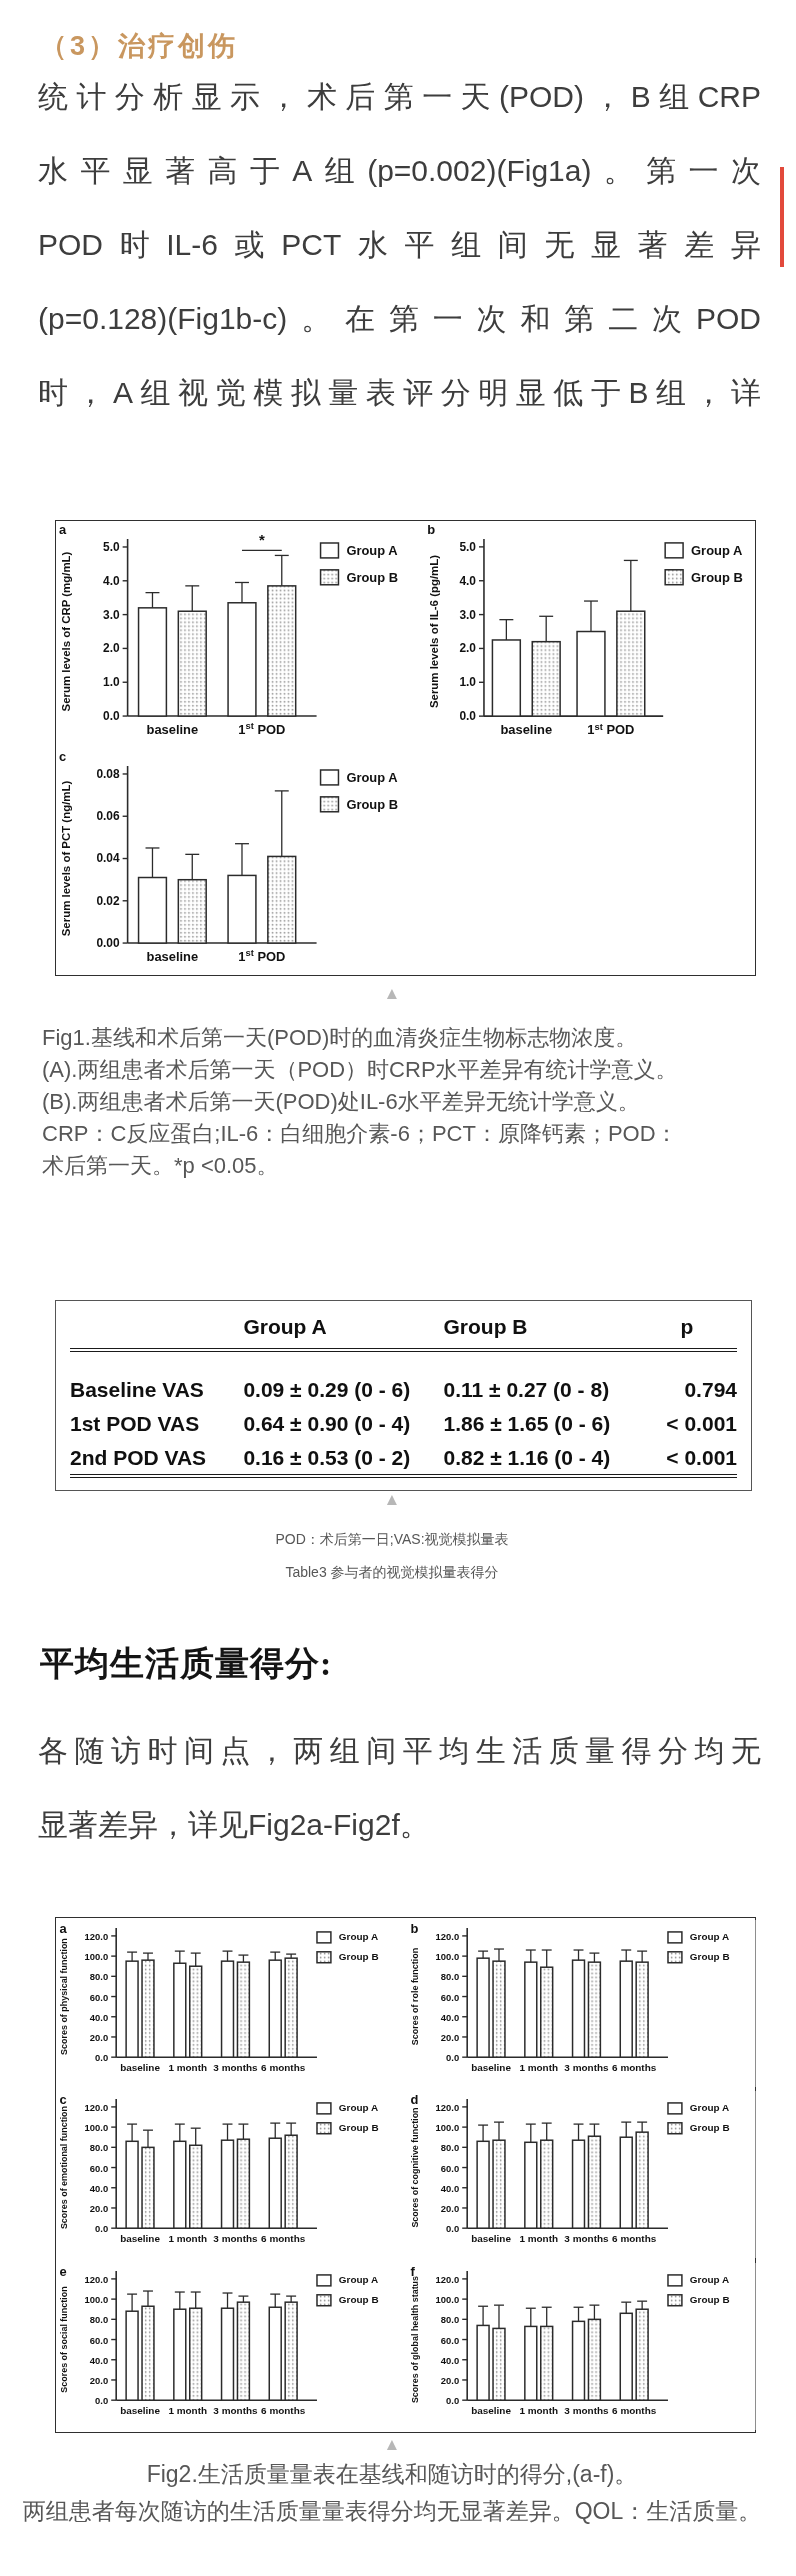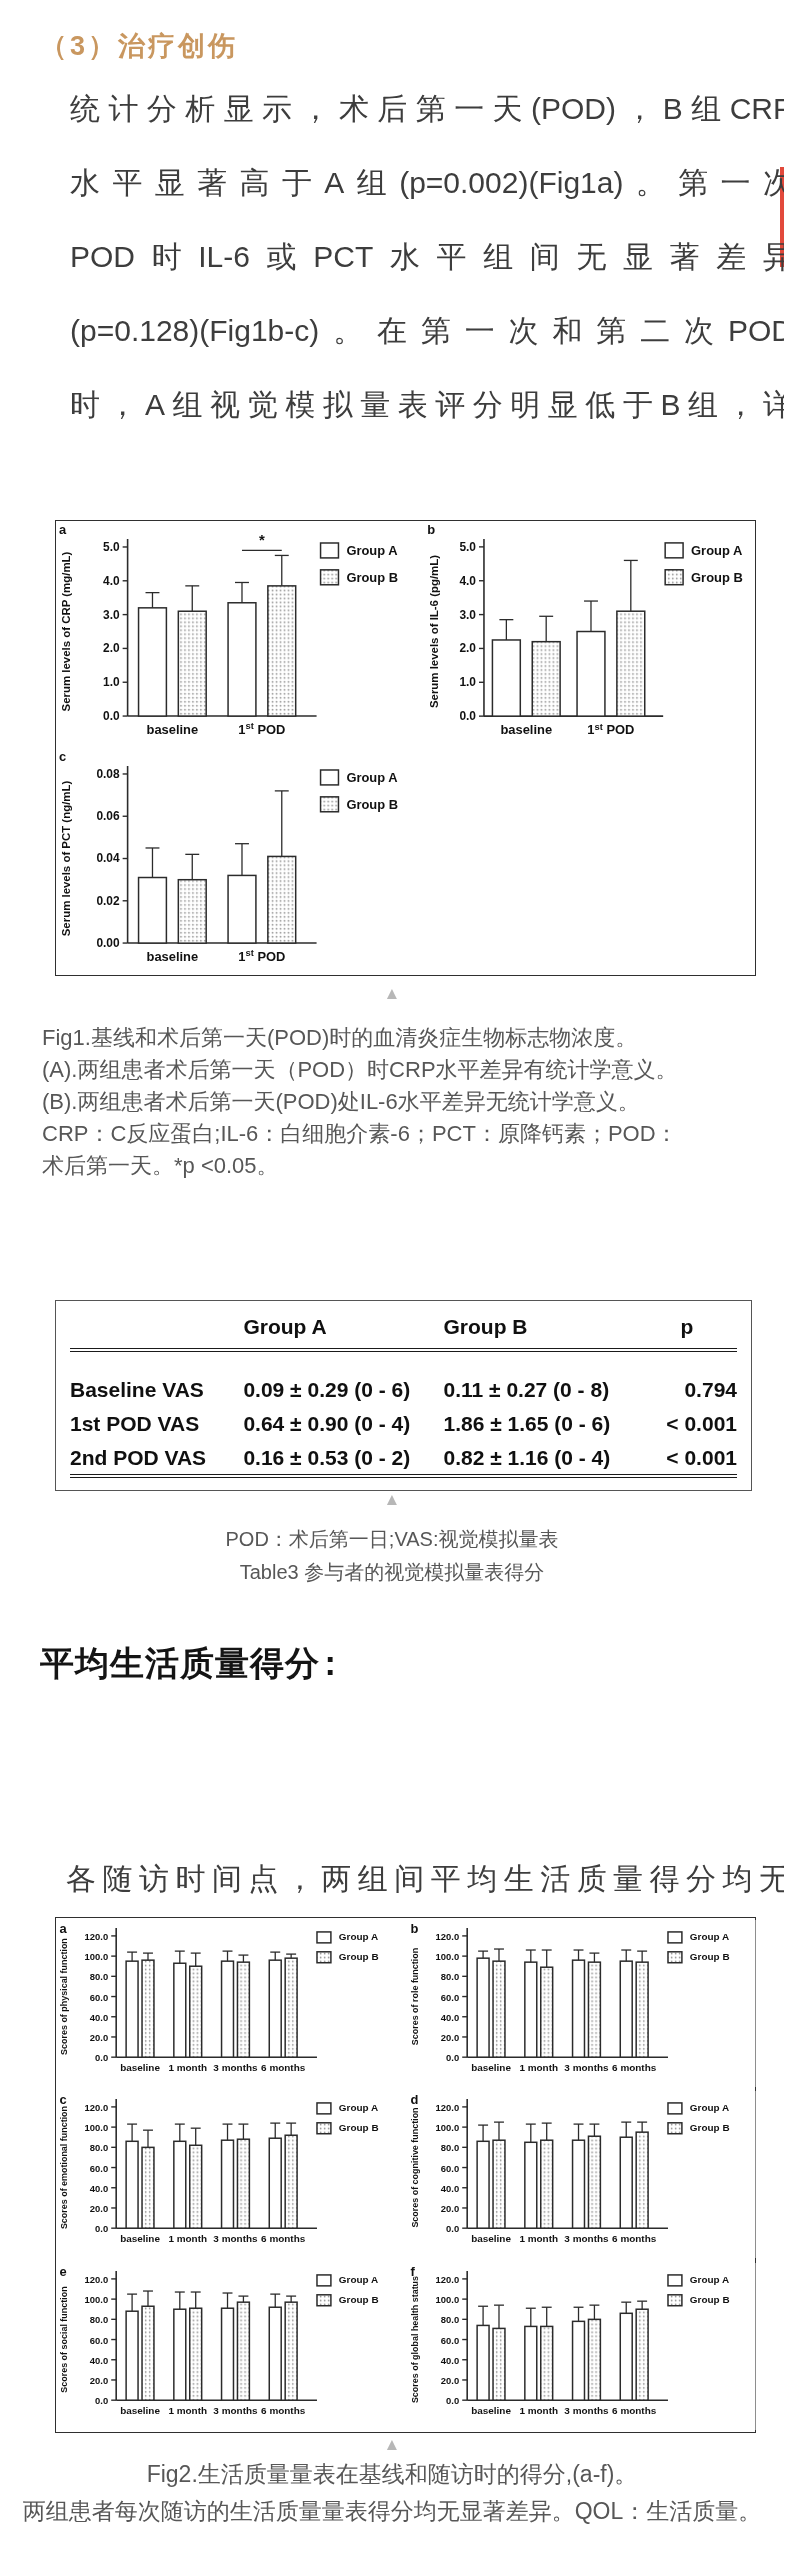--- a/index.html
+++ b/index.html
@@ -2,48 +2,48 @@
 <html><head>
 <meta charset="utf-8">
 <style>
   html,body{margin:0;padding:0;background:#fff;}
   .page{position:relative;width:784px;height:2576px;background:#fff;overflow:hidden;
         font-family:"Liberation Sans","DejaVu Sans",sans-serif;color:#3d3d3d;}
   .scroll-thumb{position:absolute;right:0;top:167px;width:4px;height:100px;background:#e2493b;}
   .sec-heading{position:absolute;left:40px;top:28px;margin:0;font-size:27px;font-weight:bold;
         color:#c9975f;letter-spacing:3px;}
   .para{position:absolute;left:38px;width:723px;font-size:30px;color:#3d3d3d;}
-  #para1{top:72px;margin-left:32px;}
-  #para2{top:1842px;margin-left:28px;}
+  #para1{top:60px;}
+  #para2{top:1714px;}
   .para .pline{height:74px;line-height:74px;overflow:hidden;}
   .para .pline.just{text-align:justify;text-align-last:justify;}
   .fig{position:absolute;left:55px;width:699px;background:#fff;border:1px solid #2f2f2f;}
   #fig1{top:520px;height:454px;}
   #fig2{top:1917px;height:514px;}
   .panel{position:absolute;}
   .panel svg{display:block;}
   .tri{position:absolute;left:0;width:100%;text-align:center;color:#b7b7b7;font-size:17px;line-height:20px;}
   #tri1{top:984px;} #tri2{top:1490px;} #tri3{top:2435px;}
   .capl{position:absolute;left:42px;top:1022px;font-size:22px;line-height:32px;color:#575757;}
-  .capc{position:absolute;left:0;width:100%;text-align:center;font-size:20px;line-height:33px;color:#575757;}
+  .capc{position:absolute;left:0;width:100%;text-align:center;font-size:14px;line-height:33px;color:#575757;}
   #tabcap{top:1523px;}
   #fig2cap{top:2456px;font-size:23px;line-height:37px;}
   .tablewrap{position:absolute;left:55px;top:1300px;width:697px;border:1px solid #555;
         padding:8px 14px 12px 14px;box-sizing:border-box;background:#fff;}
   .tablewrap table{width:100%;border-collapse:collapse;font-size:21px;font-weight:bold;color:#101010;}
   .tablewrap th{font-weight:bold;text-align:left;padding:6px 0 9px 0;}
   .tablewrap thead tr{border-bottom:4px double #1a1a1a;}
   .tablewrap tbody tr:first-child td{padding-top:26px;margin-top:24px;}
   .tablewrap tbody tr:last-child{border-bottom:4px double #1a1a1a;}
   .tablewrap td{padding:5px 0;}
   .tablewrap td:last-child{text-align:right;}
   .tablewrap th:last-child{text-align:center;}
   .tablewrap tbody tr:last-child td{padding-bottom:4px;}
   .qol-heading{position:absolute;left:40px;top:1641px;margin:0;font-size:34px;font-weight:900;
-        color:#141414;font-family:Liberation Mono, monospace;letter-spacing:1px;}
+        color:#141414;font-family:Liberation Serif, serif;letter-spacing:1px;}
 </style>
 </head>
 <body>
 
 <div class="page">
 
   <div class="scroll-thumb"></div>
 
   <h1 class="sec-heading">（3）治疗创伤</h1>
 

